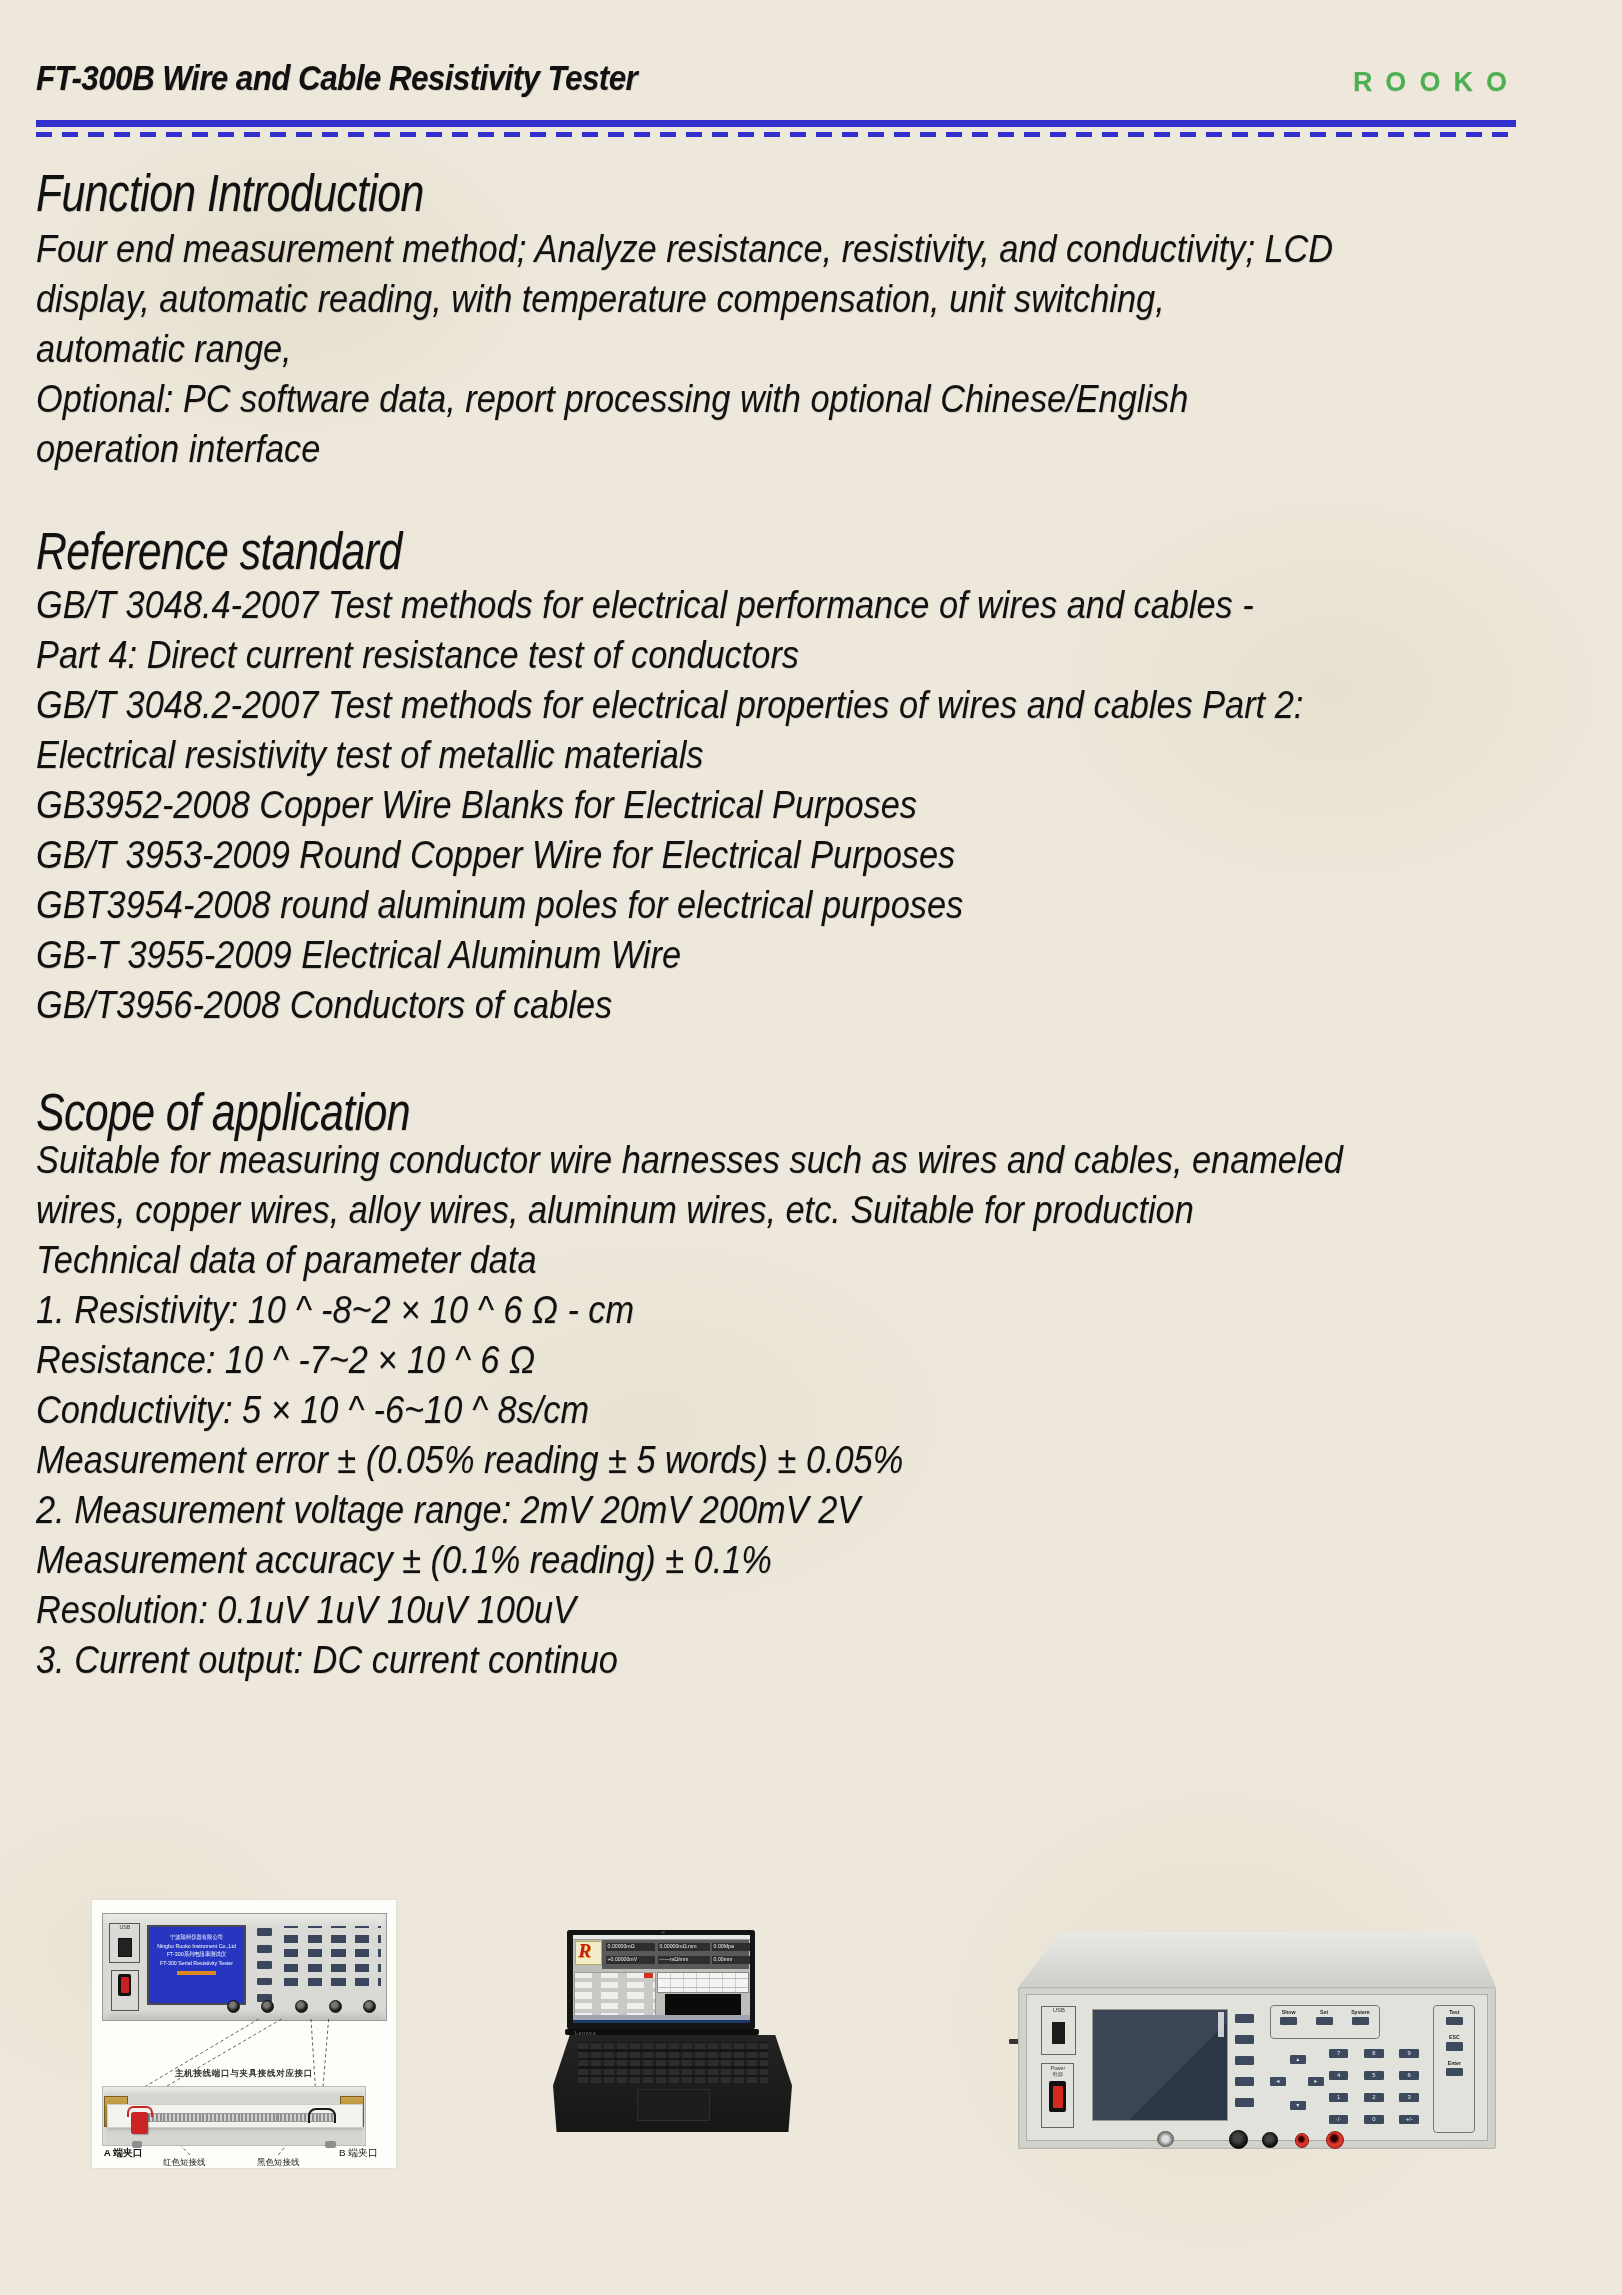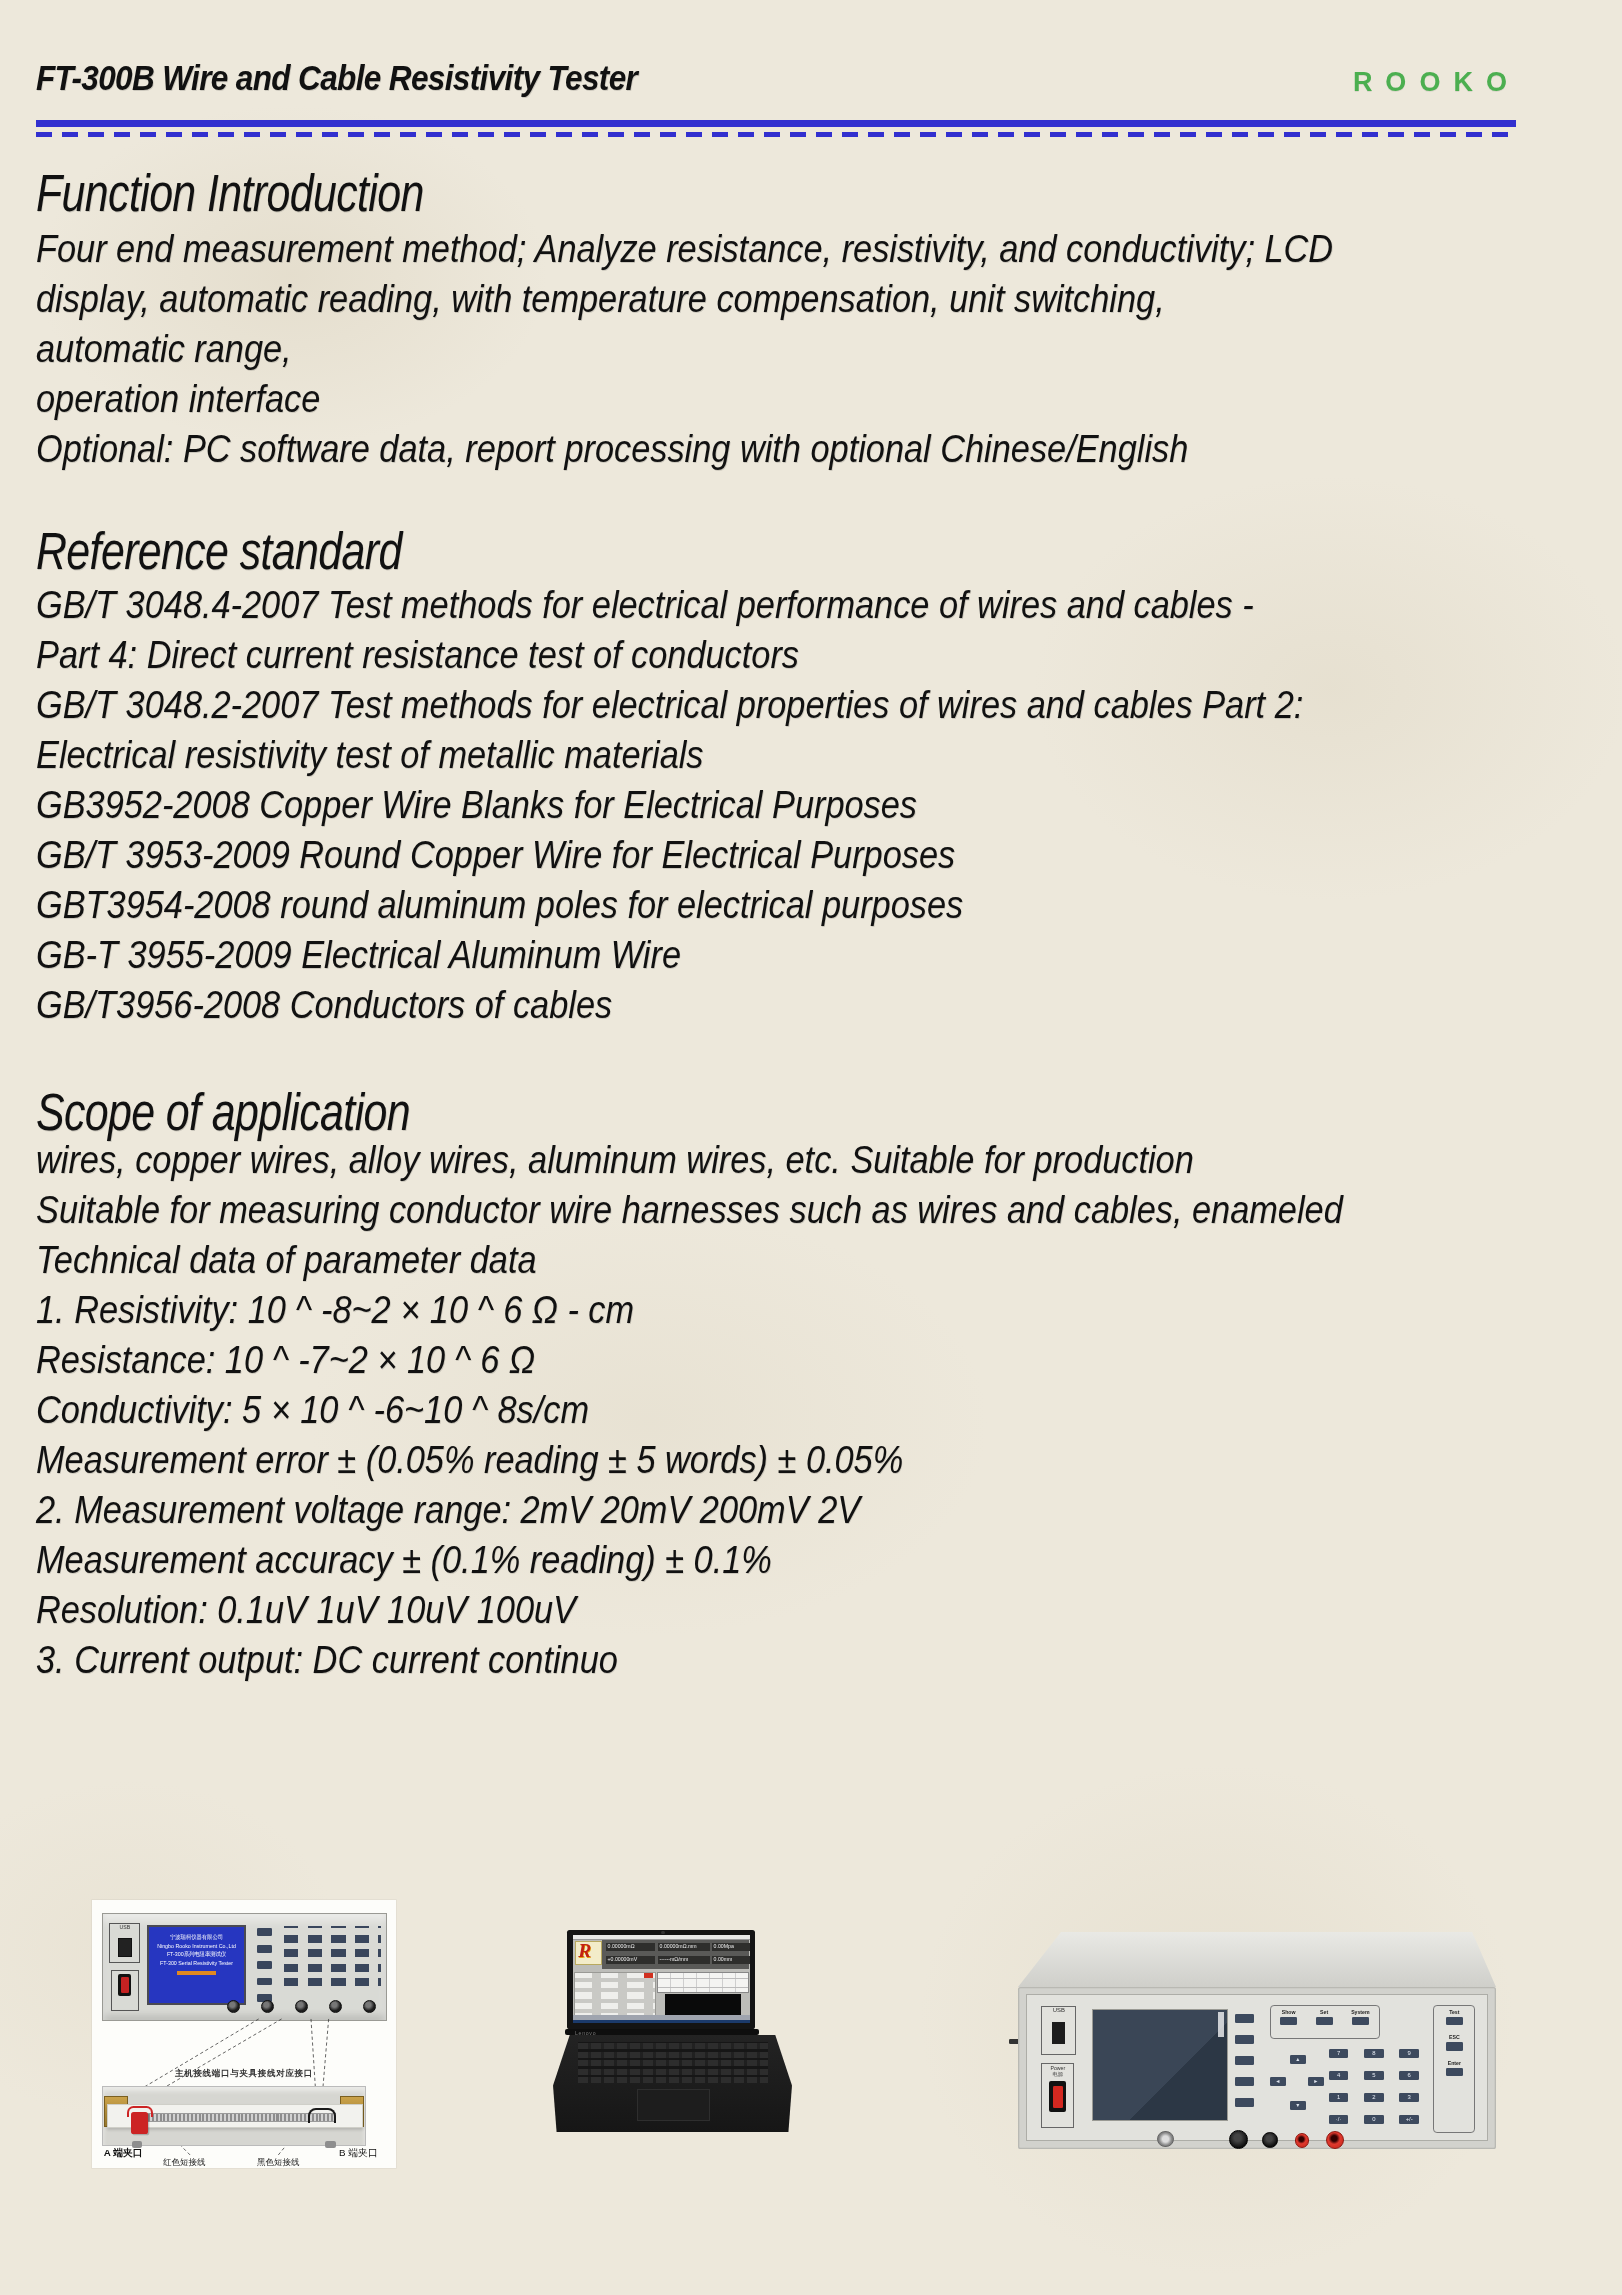--- a/index.html
+++ b/index.html
@@ -154,22 +154,22 @@
   <div class="rule-solid"></div>
   <div class="rule-dashed"></div>
 
   <div class="sec-heading" style="top:168px;">
     <span class="cond">Function Introduction</span>
   </div>
   <div class="sec-body" style="top:224px;">
       <div class="tline"><span class="cond">Four end measurement method; Analyze resistance, resistivity, and conductivity; LCD</span></div>
       <div class="tline"><span class="cond">display, automatic reading, with temperature compensation, unit switching,</span></div>
       <div class="tline"><span class="cond">automatic range,</span></div>
+      <div class="tline"><span class="cond">Optional: PC software data, report processing with optional Chinese/English</span></div>
       <div class="tline"><span class="cond">operation interface</span></div>
-      <div class="tline"><span class="cond">Optional: PC software data, report processing with optional Chinese/English</span></div>
     </div>
 
   <div class="sec-heading" style="top:526px;">
     <span class="cond">Reference standard</span>
   </div>
   <div class="sec-body" style="top:580px;">
       <div class="tline"><span class="cond">GB/T 3048.4-2007 Test methods for electrical performance of wires and cables -</span></div>
       <div class="tline"><span class="cond">Part 4: Direct current resistance test of conductors</span></div>
       <div class="tline"><span class="cond">GB/T 3048.2-2007 Test methods for electrical properties of wires and cables Part 2:</span></div>
       <div class="tline"><span class="cond">Electrical resistivity test of metallic materials</span></div>
@@ -177,22 +177,22 @@
       <div class="tline"><span class="cond">GB/T 3953-2009 Round Copper Wire for Electrical Purposes</span></div>
       <div class="tline"><span class="cond">GBT3954-2008 round aluminum poles for electrical purposes</span></div>
       <div class="tline"><span class="cond">GB-T 3955-2009 Electrical Aluminum Wire</span></div>
       <div class="tline"><span class="cond">GB/T3956-2008 Conductors of cables</span></div>
     </div>
 
   <div class="sec-heading" style="top:1087px;">
     <span class="cond">Scope of application</span>
   </div>
   <div class="sec-body" style="top:1135px;">
+      <div class="tline"><span class="cond">Suitable for measuring conductor wire harnesses such as wires and cables, enameled</span></div>
       <div class="tline"><span class="cond">wires, copper wires, alloy wires, aluminum wires, etc. Suitable for production</span></div>
-      <div class="tline"><span class="cond">Suitable for measuring conductor wire harnesses such as wires and cables, enameled</span></div>
       <div class="tline"><span class="cond">Technical data of parameter data</span></div>
       <div class="tline"><span class="cond">1. Resistivity: 10 ^ -8~2 × 10 ^ 6 Ω - cm</span></div>
       <div class="tline"><span class="cond">Resistance: 10 ^ -7~2 × 10 ^ 6 Ω</span></div>
       <div class="tline"><span class="cond">Conductivity: 5 × 10 ^ -6~10 ^ 8s/cm</span></div>
       <div class="tline"><span class="cond">Measurement error ± (0.05% reading ± 5 words) ± 0.05%</span></div>
       <div class="tline"><span class="cond">2. Measurement voltage range: 2mV 20mV 200mV 2V</span></div>
       <div class="tline"><span class="cond">Measurement accuracy ± (0.1% reading) ± 0.1%</span></div>
       <div class="tline"><span class="cond">Resolution: 0.1uV 1uV 10uV 100uV</span></div>
       <div class="tline"><span class="cond">3. Current output: DC current continuo</span></div>
     </div>

